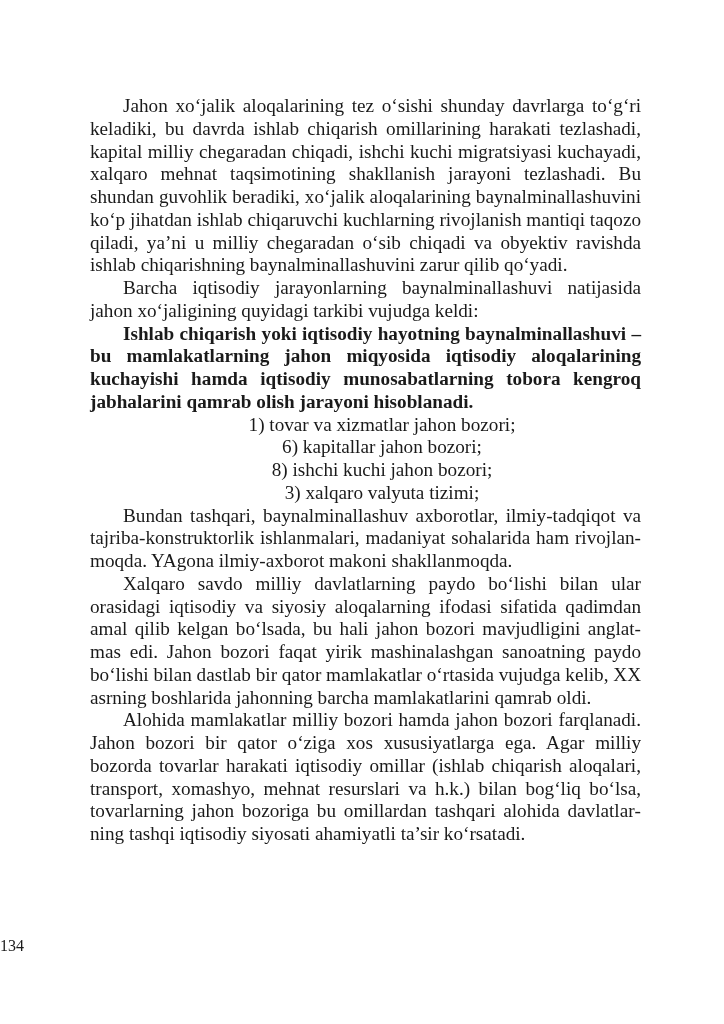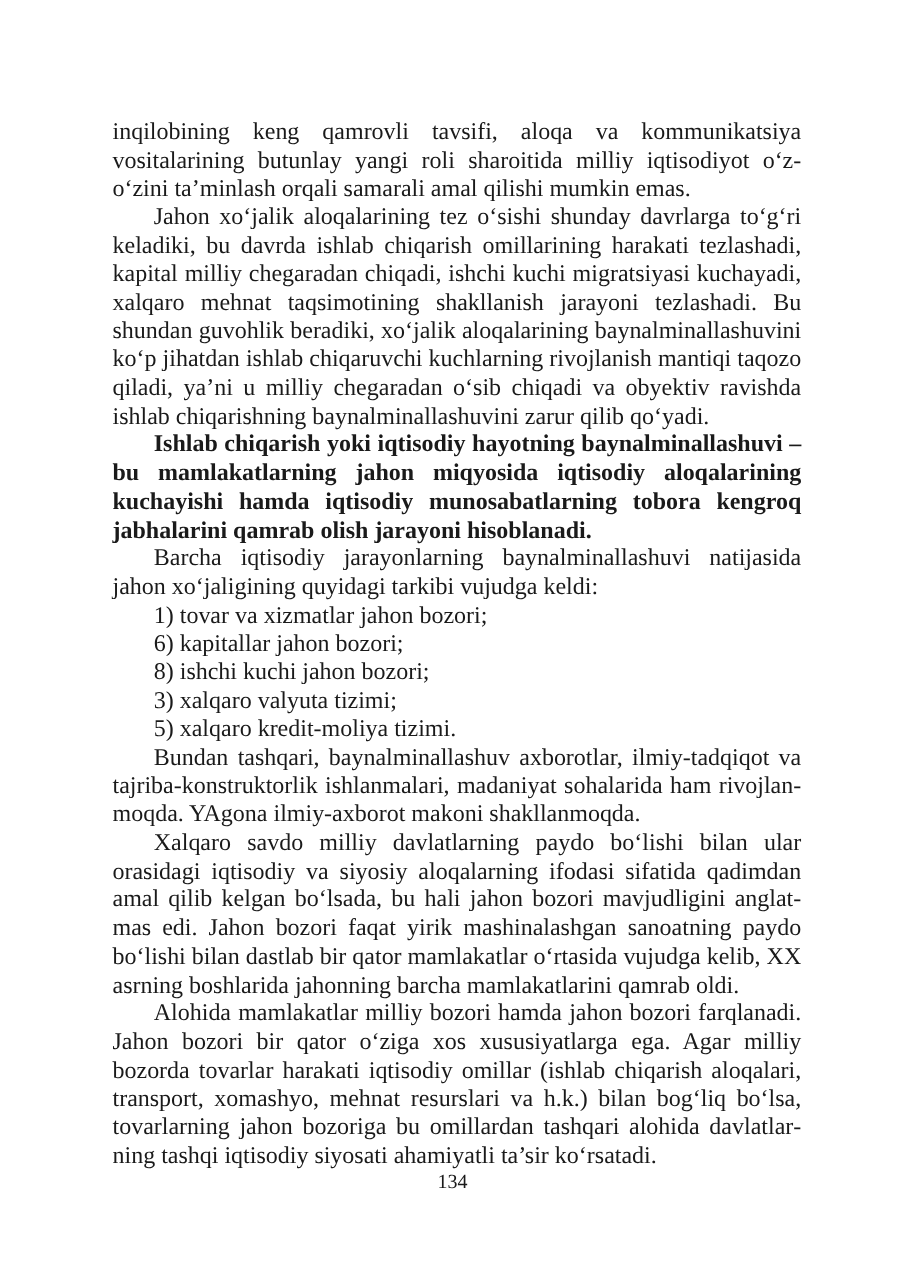--- a/index.html
+++ b/index.html
@@ -31,47 +31,44 @@
     }
     .para.no-indent {
       text-indent: 0;
     }
     .para.bold {
       font-weight: bold;
     }
     .list-item {
       margin: 0;
       padding-left: 33px;
-      text-align: left;
+      text-align: center;
     }
     .page-number {
       position: absolute;
       left: 0;
       width: 724px;
       top: 936px;
-      text-align: center;
       font-size: 16px;
       line-height: 20px;
     }
   </style>
 </head>
 <body>
 
 <div class="page-body">
-  <p class="para no-indent">inqilobining keng qamrovli tavsifi, aloqa va kommunikatsiya vositalarining butunlay yangi roli sharoitida milliy iqtisodiyot o‘z-o‘zini ta’minlash orqali samarali amal qilishi mumkin emas.</p>
   <p class="para">Jahon xo‘jalik aloqalarining tez o‘sishi shunday davrlarga to‘g‘ri keladiki, bu davrda ishlab chiqarish omillarining harakati tezlashadi, kapital milliy chegaradan chiqadi, ishchi kuchi migratsiyasi kuchayadi, xalqaro mehnat taqsimotining shakllanish jarayoni tezlashadi. Bu shundan guvohlik beradiki, xo‘jalik aloqalarining baynalminallashu­vini ko‘p jihatdan ishlab chiqaruvchi kuchlarning rivojlanish mantiqi taqozo qiladi, ya’ni u milliy chegaradan o‘sib chiqadi va obyektiv ravishda ishlab chiqarishning baynalminallashuvini zarur qilib qo‘yadi.</p>
+  <p class="para">Barcha iqtisodiy jarayonlarning baynalminallashuvi natijasida jahon xo‘jaligining quyidagi tarkibi vujudga keldi:</p>
   <p class="para bold">Ishlab chiqarish yoki iqtisodiy hayotning baynalminallashuvi – bu mamlakatlarning jahon miqyosida iqtisodiy aloqalarining kuchayishi hamda iqtisodiy munosabatlarning tobora kengroq jabhalarini qamrab olish jarayoni hisoblanadi.</p>
-  <p class="para">Barcha iqtisodiy jarayonlarning baynalminallashuvi natijasida jahon xo‘jaligining quyidagi tarkibi vujudga keldi:</p>
 
   <div>
     <p class="list-item">1) tovar va xizmatlar jahon bozori;</p>
     <p class="list-item">6) kapitallar jahon bozori;</p>
     <p class="list-item">8) ishchi kuchi jahon bozori;</p>
     <p class="list-item">3) xalqaro valyuta tizimi;</p>
-    <p class="list-item">5) xalqaro kredit-moliya tizimi.</p>
   </div>
 
   <p class="para">Bundan tashqari, baynalminallashuv axborotlar, ilmiy-tadqiqot va tajriba-konstruktorlik ishlanmalari, madaniyat sohalarida ham rivojlan­moqda. YAgona ilmiy-axborot makoni shakllanmoqda.</p>
   <p class="para">Xalqaro savdo milliy davlatlarning paydo bo‘lishi bilan ular orasidagi iqtisodiy va siyosiy aloqalarning ifodasi sifatida qadimdan amal qilib kelgan bo‘lsada, bu hali jahon bozori mavjudligini anglat­mas edi. Jahon bozori faqat yirik mashinalashgan sanoatning paydo bo‘lishi bilan dastlab bir qator mamlakatlar o‘rtasida vujudga kelib, XX asrning boshlarida jahonning barcha mamlakatlarini qamrab oldi.</p>
   <p class="para">Alohida mamlakatlar milliy bozori hamda jahon bozori farqlanadi. Jahon bozori bir qator o‘ziga xos xususiyatlarga ega. Agar milliy bozorda tovarlar harakati iqtisodiy omillar (ishlab chiqarish aloqalari, transport, xomashyo, mehnat resurslari va h.k.) bilan bog‘liq bo‘lsa, tovarlarning jahon bozoriga bu omillardan tashqari alohida davlatlar­ning tashqi iqtisodiy siyosati ahamiyatli ta’sir ko‘rsatadi.</p>
 </div>
 
 <div class="page-number">134</div>
 
 </body></html>

